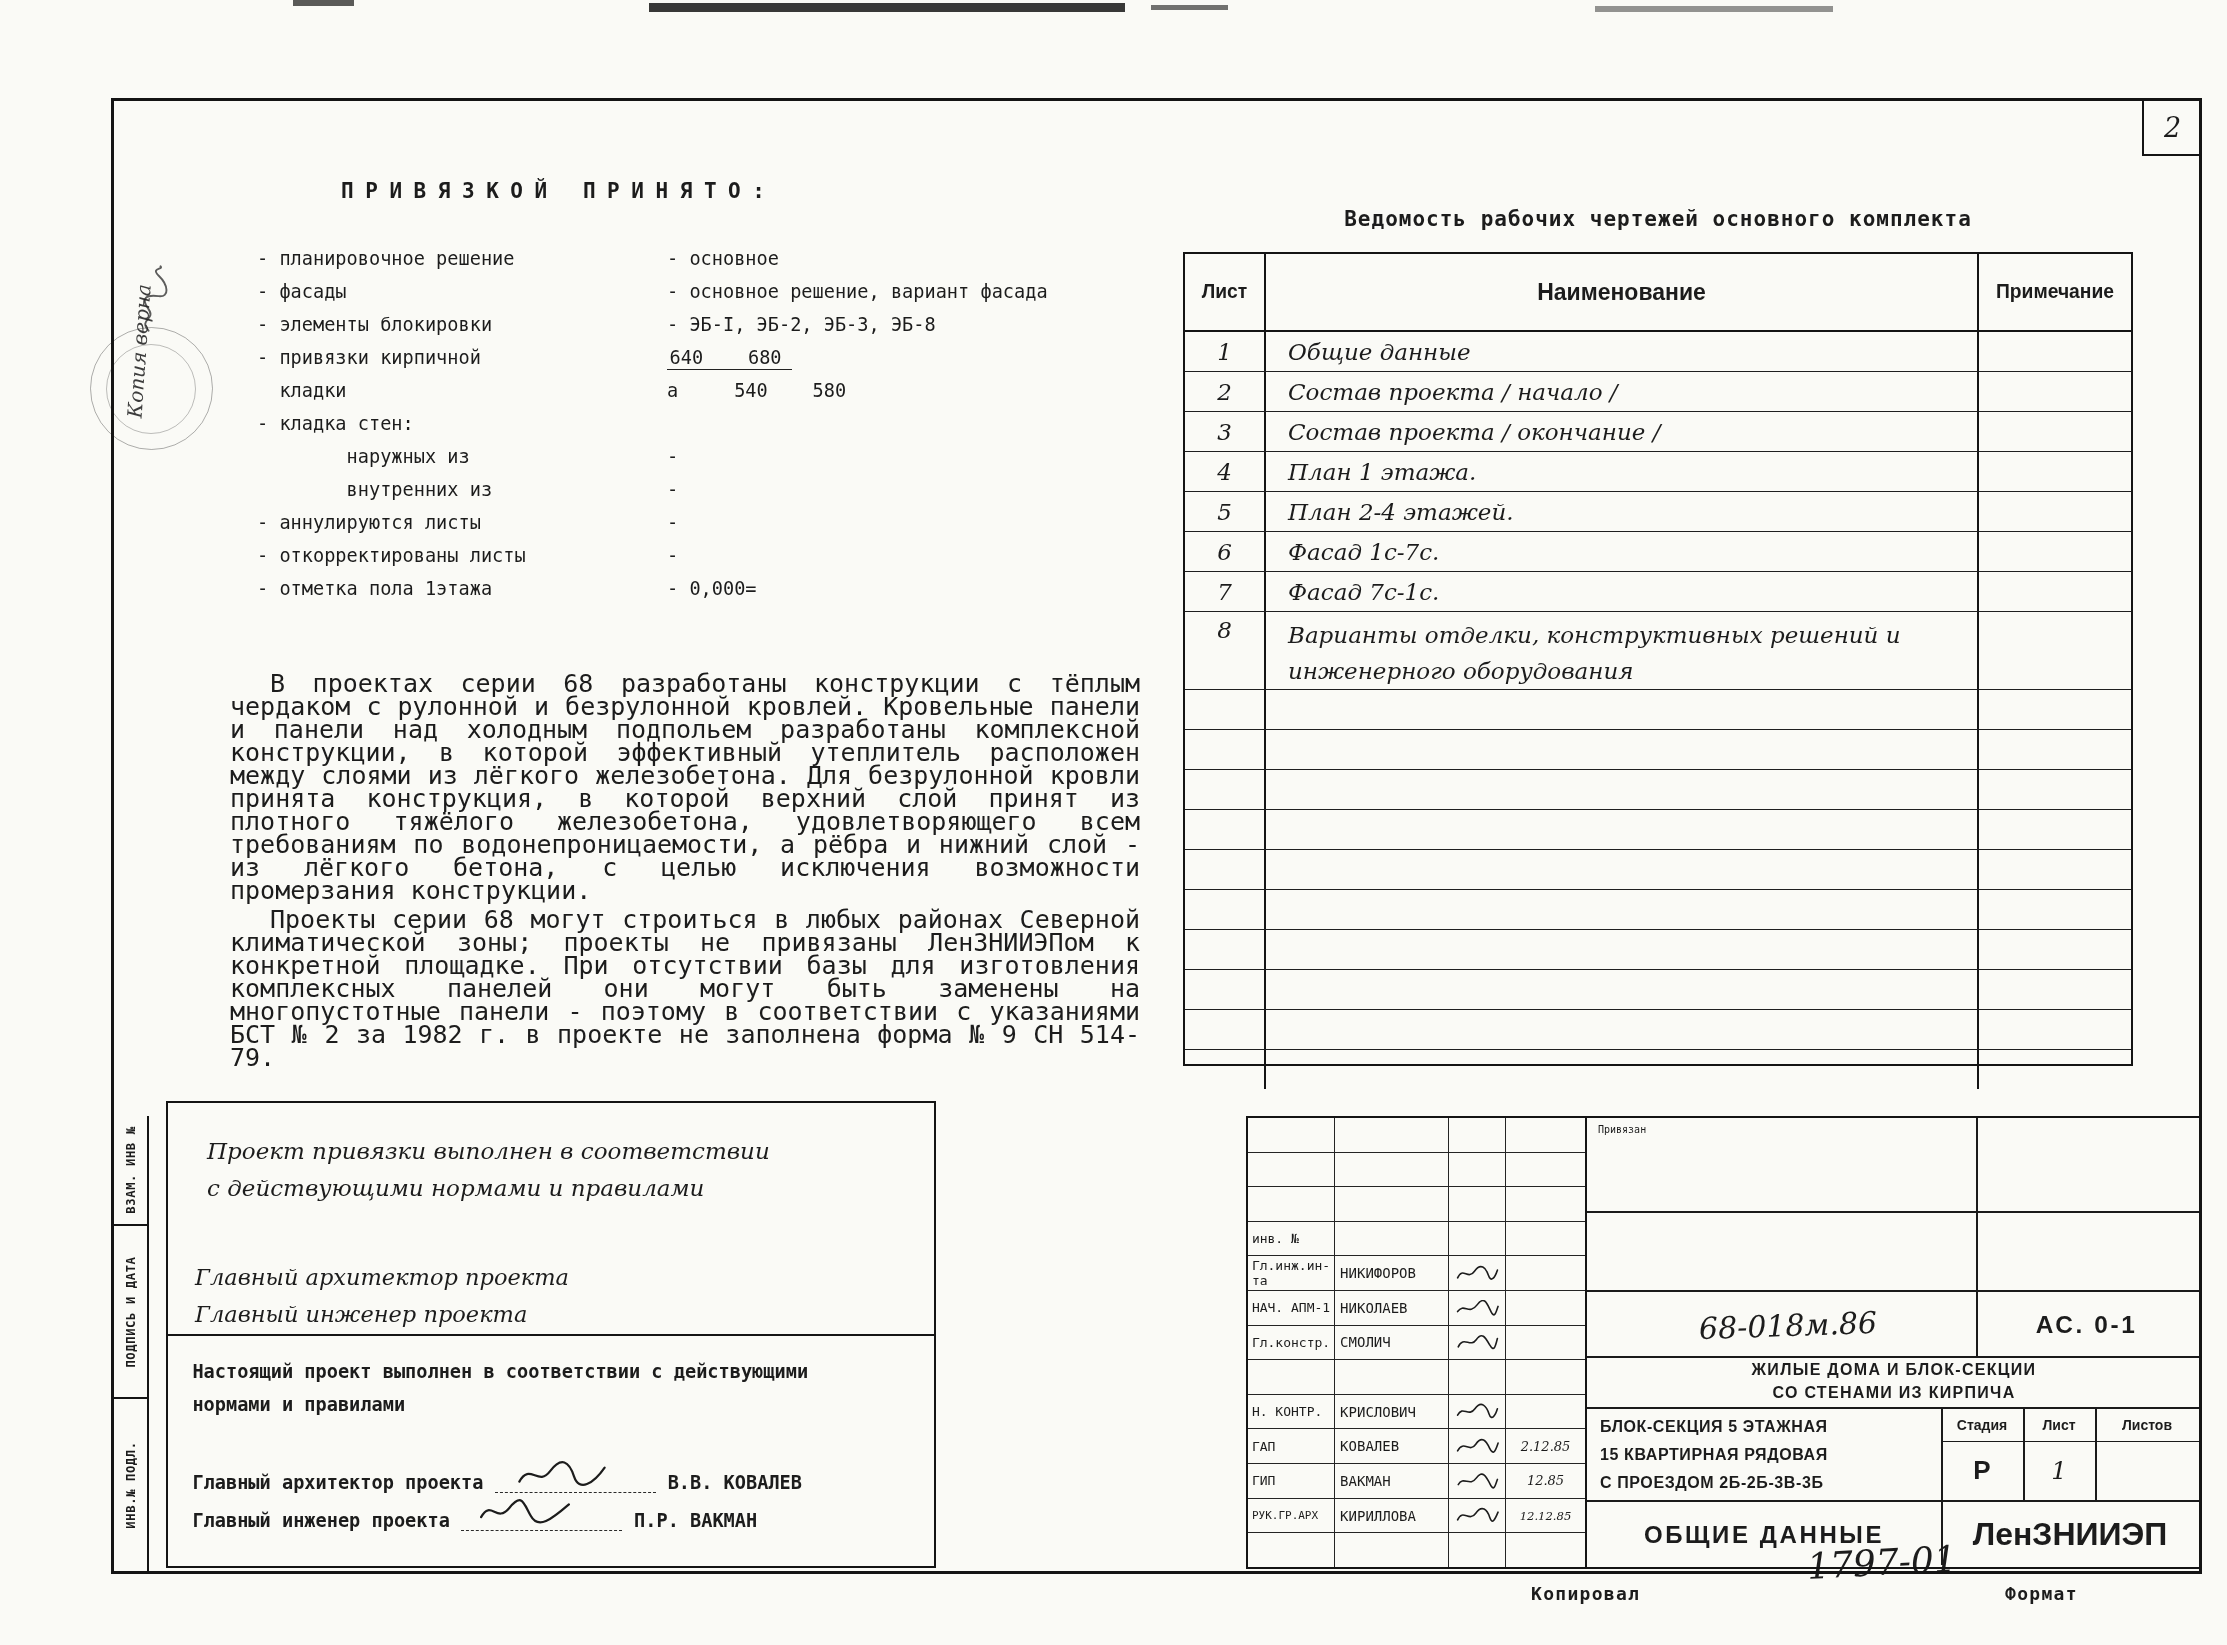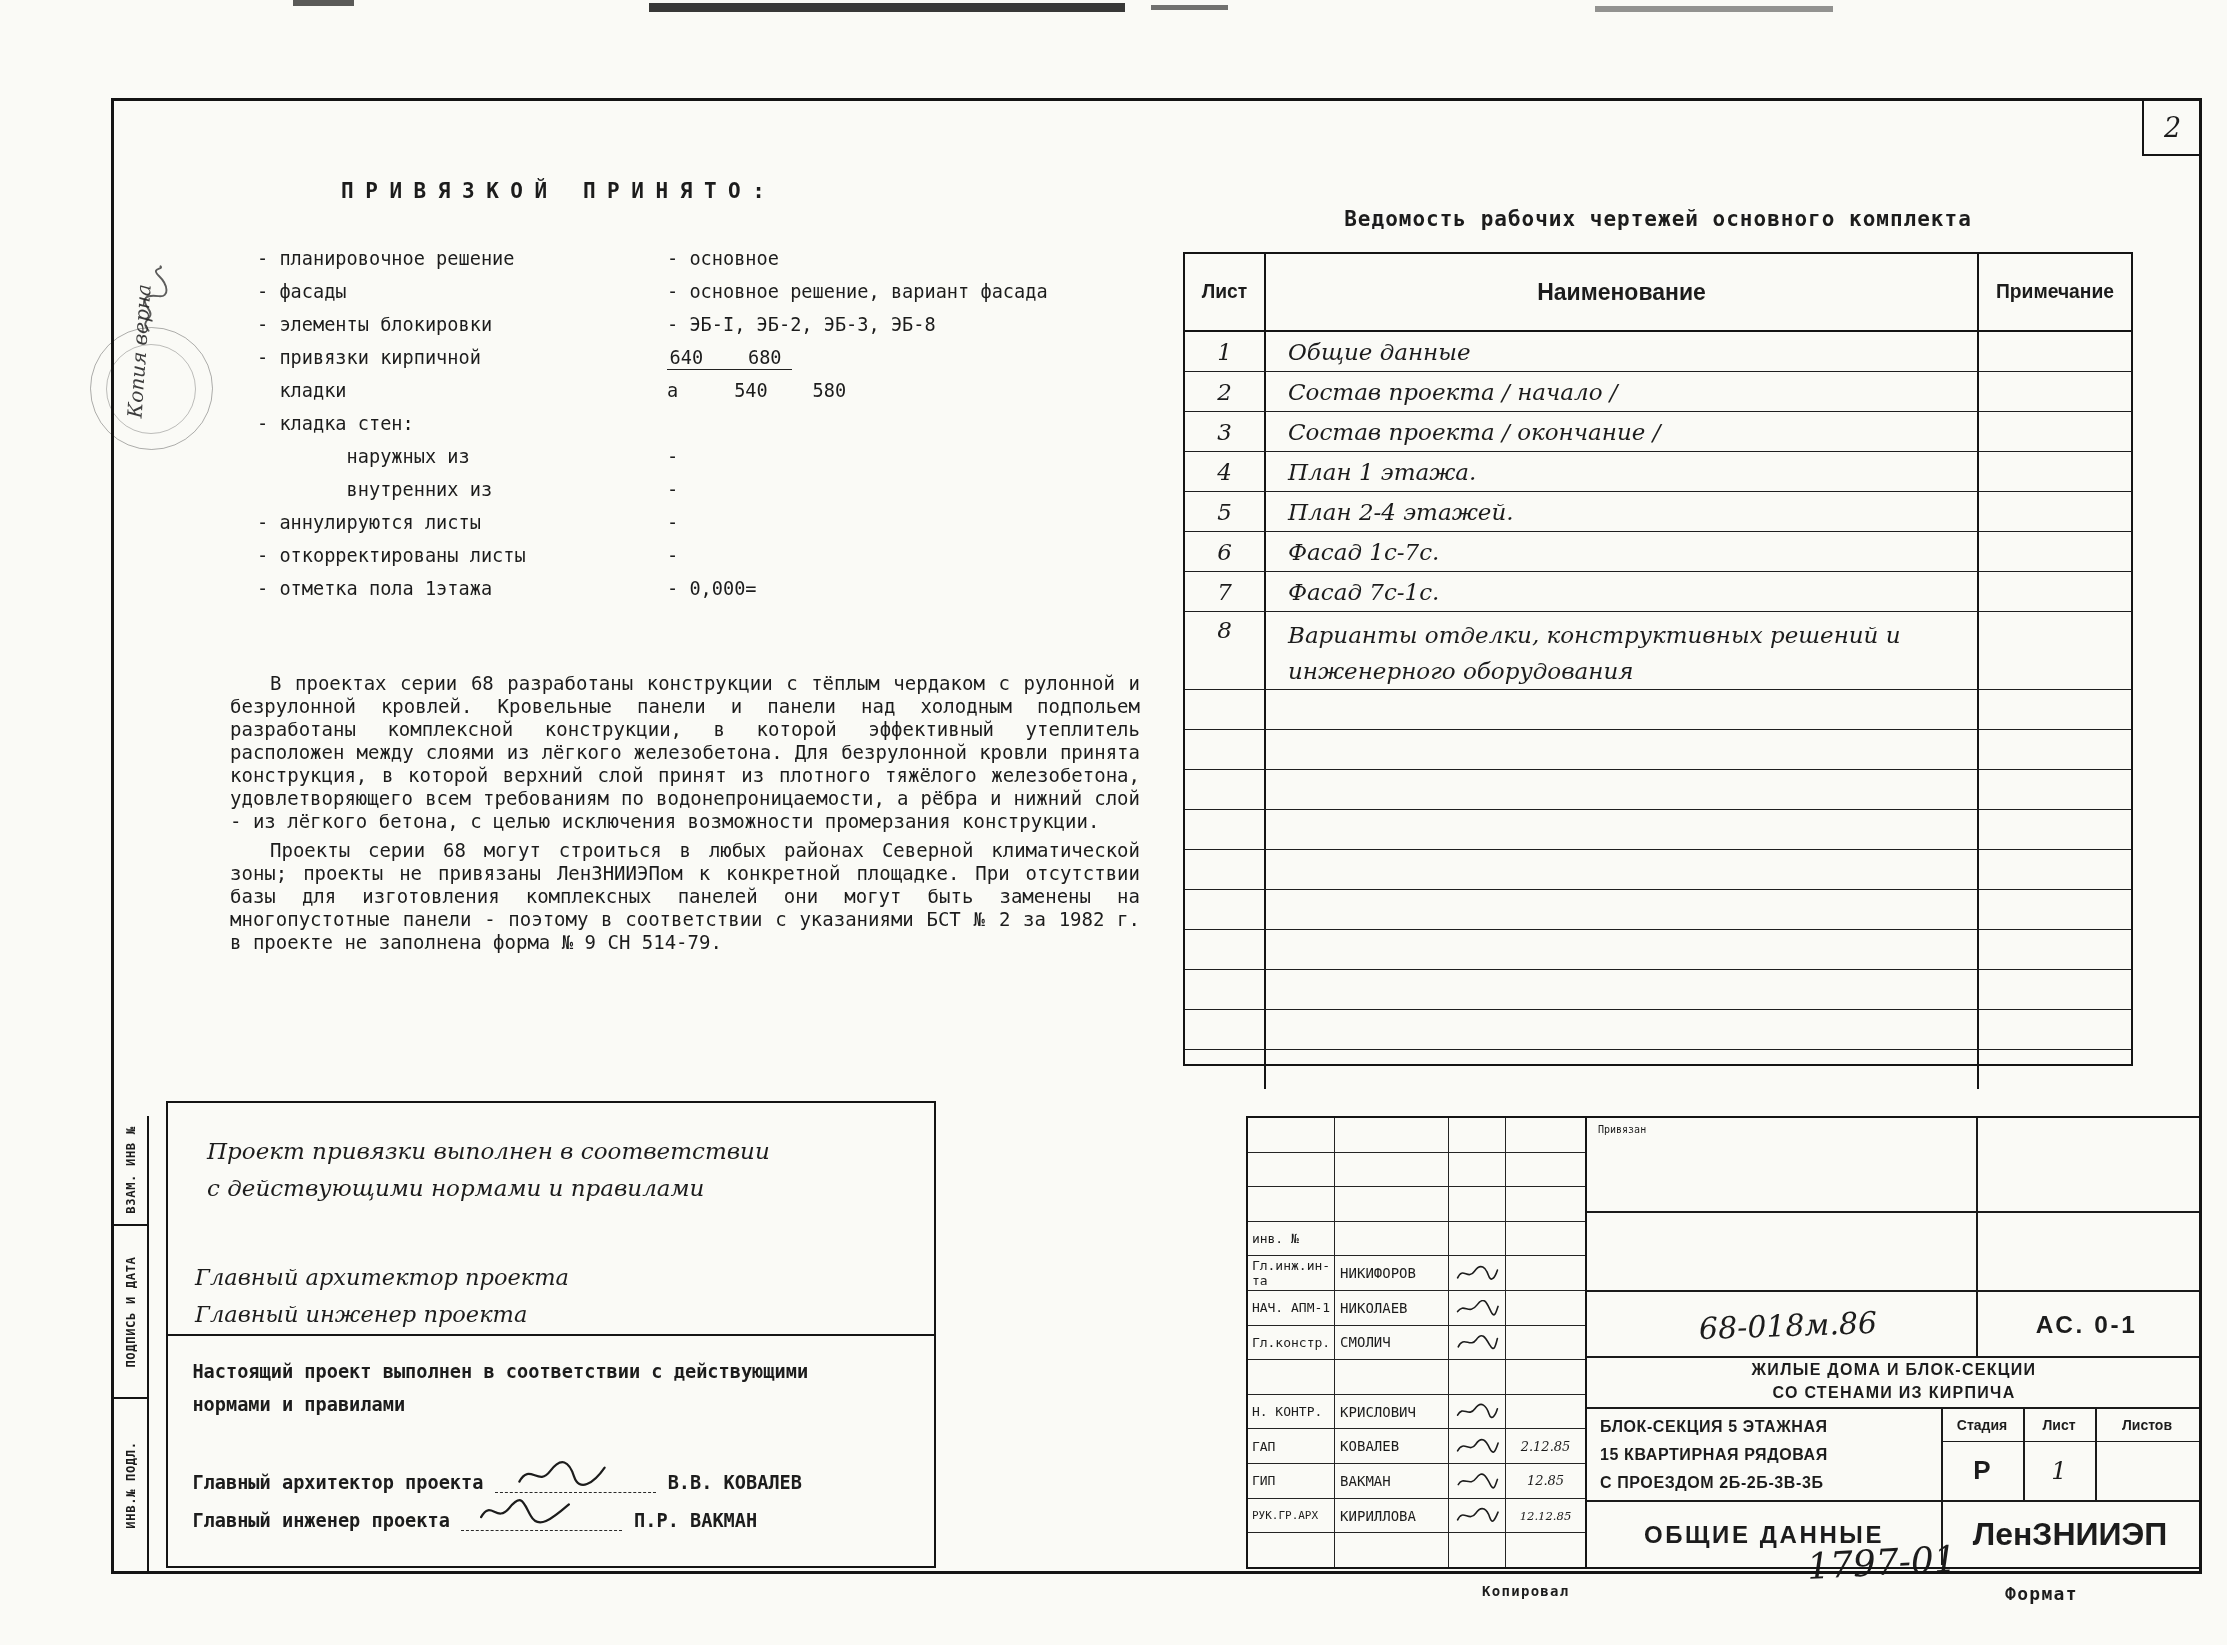--- a/index.html
+++ b/index.html
@@ -25,21 +25,21 @@
   .mcell{border-bottom:2.6px solid #141414;display:flex;align-items:center;justify-content:center;overflow:visible;}
   .mcell:last-child{border-bottom:none;}
   .mcell span{transform:rotate(-90deg);white-space:nowrap;font-size:12.2px;font-weight:700;letter-spacing:0.6px;}
 
   
   .brow{display:flex;height:33px;align-items:flex-start;font-size:18.6px;}
   .blabel{width:410px;flex:0 0 auto;}
   .bval{flex:0 1 auto;}
   .ufrac{border-bottom:1.9px solid #222;padding:0 10.3px 1.3px 2.6px;}
 
-  .para{font-size:19px;line-height:23px;text-align:justify;margin:0 0 6.4px 0;text-indent:40px;}
+  .para{font-size:25px;line-height:23px;text-align:justify;margin:0 0 6.4px 0;text-indent:40px;}
 
   
   .rtable{border:2.6px solid #141414;}
   .rhead{display:flex;height:76px;border-bottom:2.6px solid #141414;}
   .trow{display:flex;border-bottom:1.9px solid #1f1f1f;}
   .trow.last{border-bottom:none;}
   .tc1{width:79px;flex:0 0 auto;border-right:2.6px solid #141414;display:flex;align-items:center;justify-content:center;}
   .tc2{flex:1 1 auto;border-right:2.6px solid #141414;display:flex;align-items:center;padding-left:22px;}
   .tc3{width:152px;flex:0 0 auto;}
   .hcell{font-size:19.3px;}
@@ -67,21 +67,21 @@
 </head>
 <body>
 
 <div class="sheet">
 
   <div class="artifact" style="left:293px;top:0;width:61px;height:5.8px;opacity:.7"></div>
   <div class="artifact" style="left:649px;top:3.2px;width:476px;height:8.4px;opacity:.85"></div>
   <div class="artifact" style="left:1151px;top:4.5px;width:77px;height:5.8px;opacity:.6"></div>
   <div class="artifact" style="left:1595px;top:5.8px;width:238px;height:5.8px;opacity:.45"></div>
 
-  <div class="abs tw b" style="left:1482px;top:1583px;font-size:14px;letter-spacing:1.3px">Копировал</div>
+  <div class="abs tw b" style="left:1531px;top:1583px;font-size:18px;letter-spacing:1.3px">Копировал</div>
   <div class="abs tw b" style="left:2005px;top:1583px;font-size:18px;letter-spacing:1.3px">Формат</div>
   <div class="abs hw" style="left:1807px;top:1542px;font-size:36px;transform:rotate(-3deg)">1797-01</div>
 
   <div class="frame">
 
     <div class="corner ctr">
       <span class="hw" style="font-size:27px">2</span>
     </div>
 
     <div class="mstrip">

